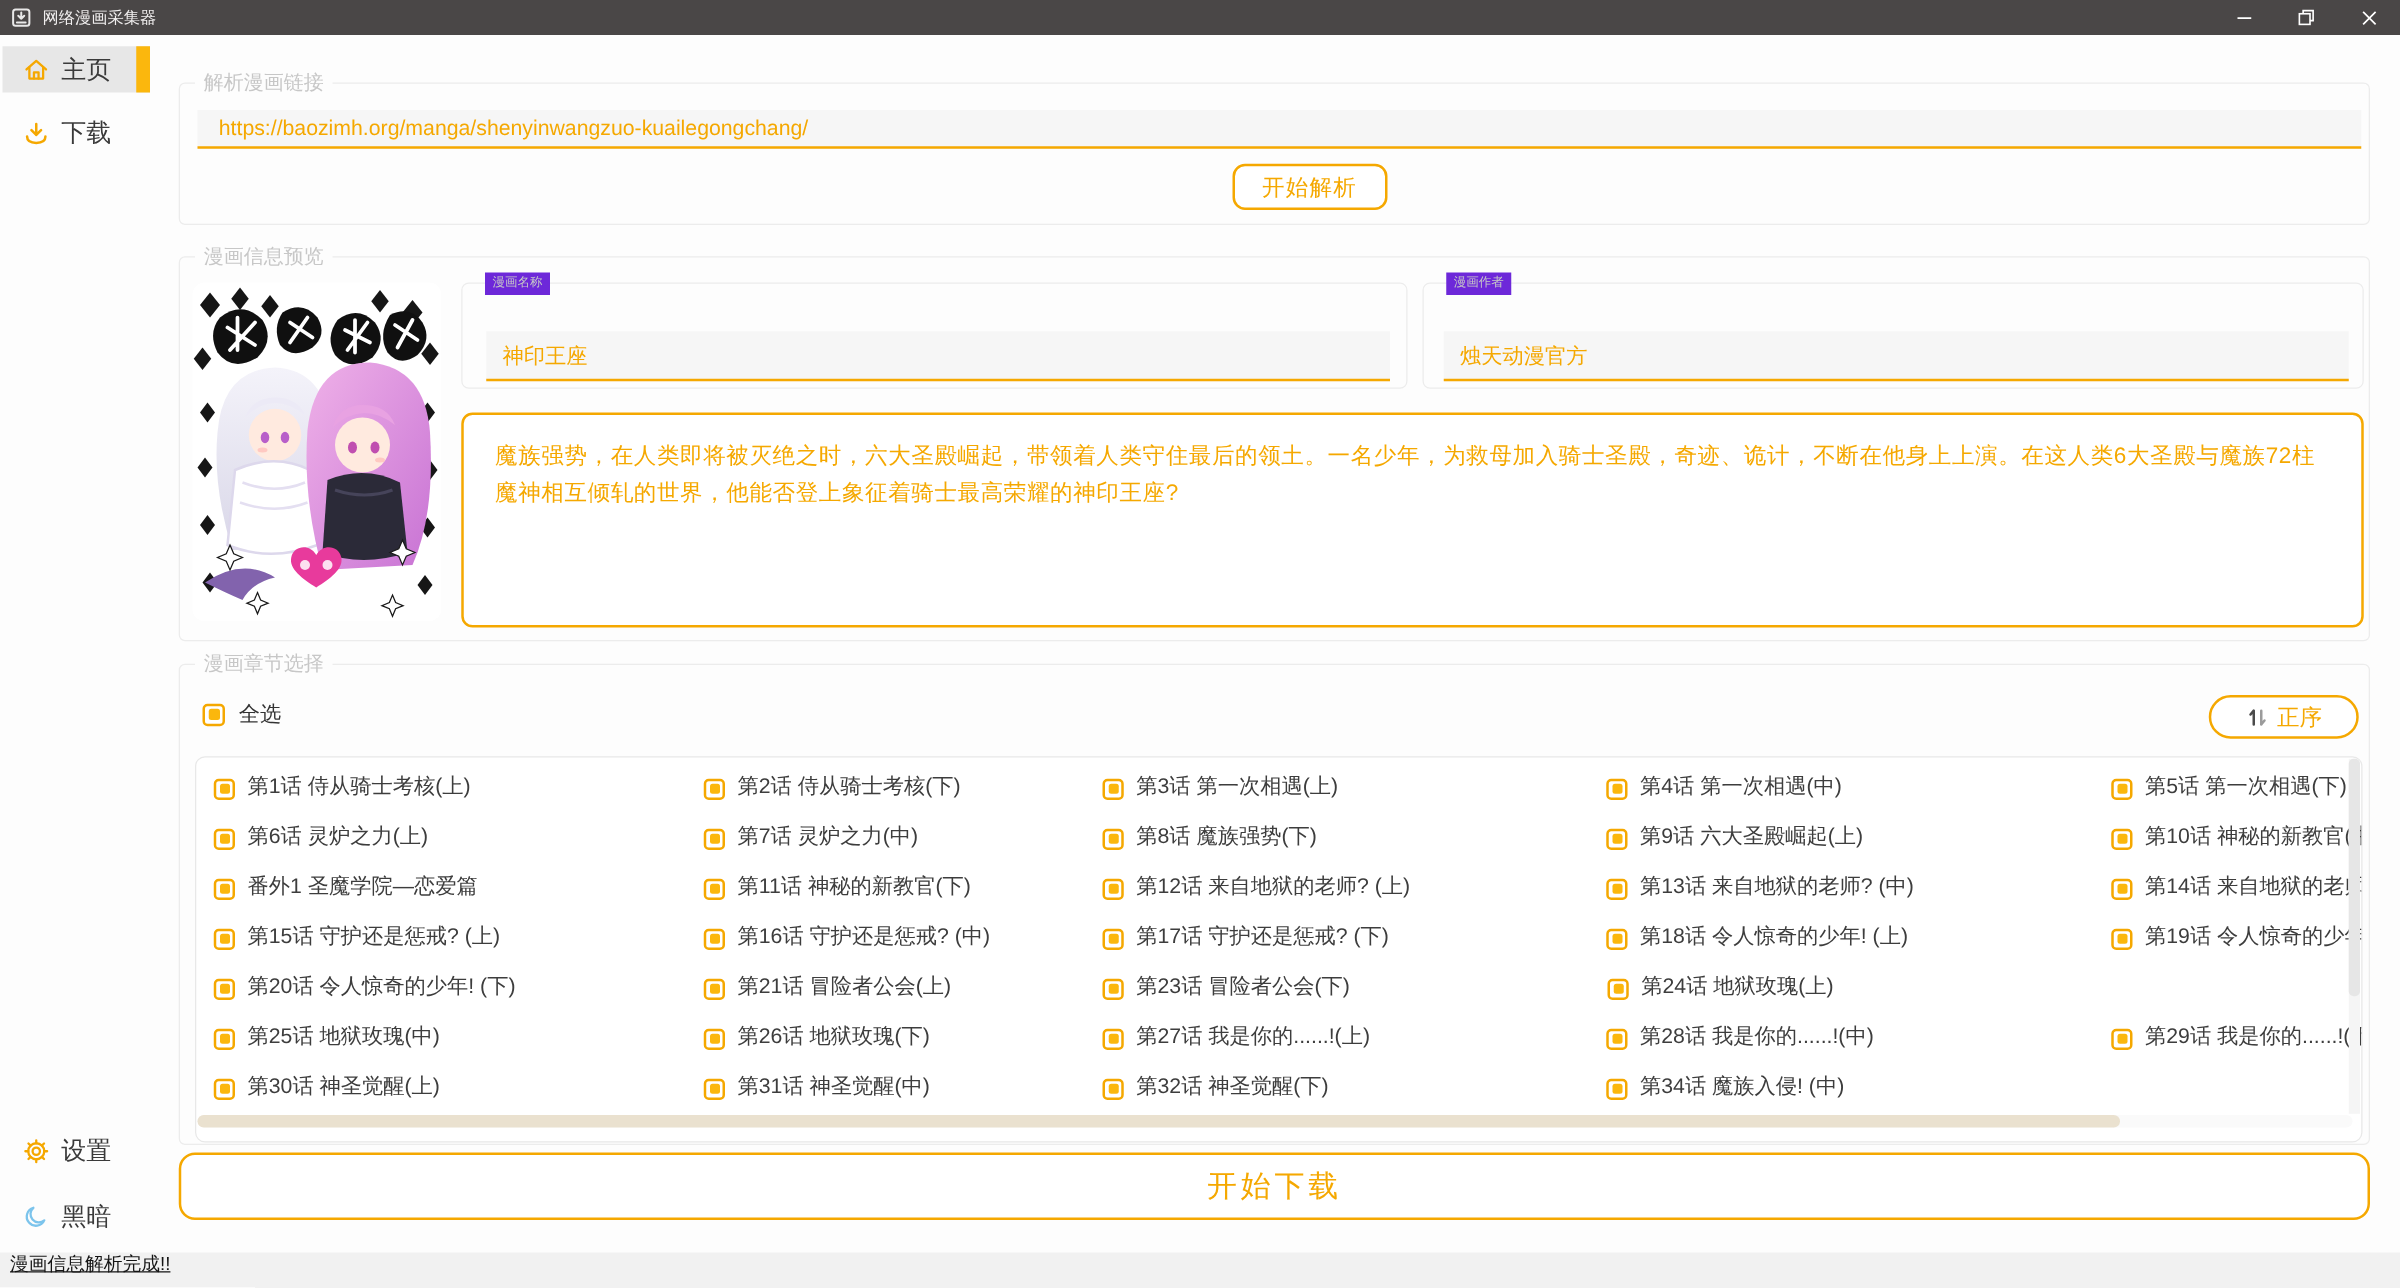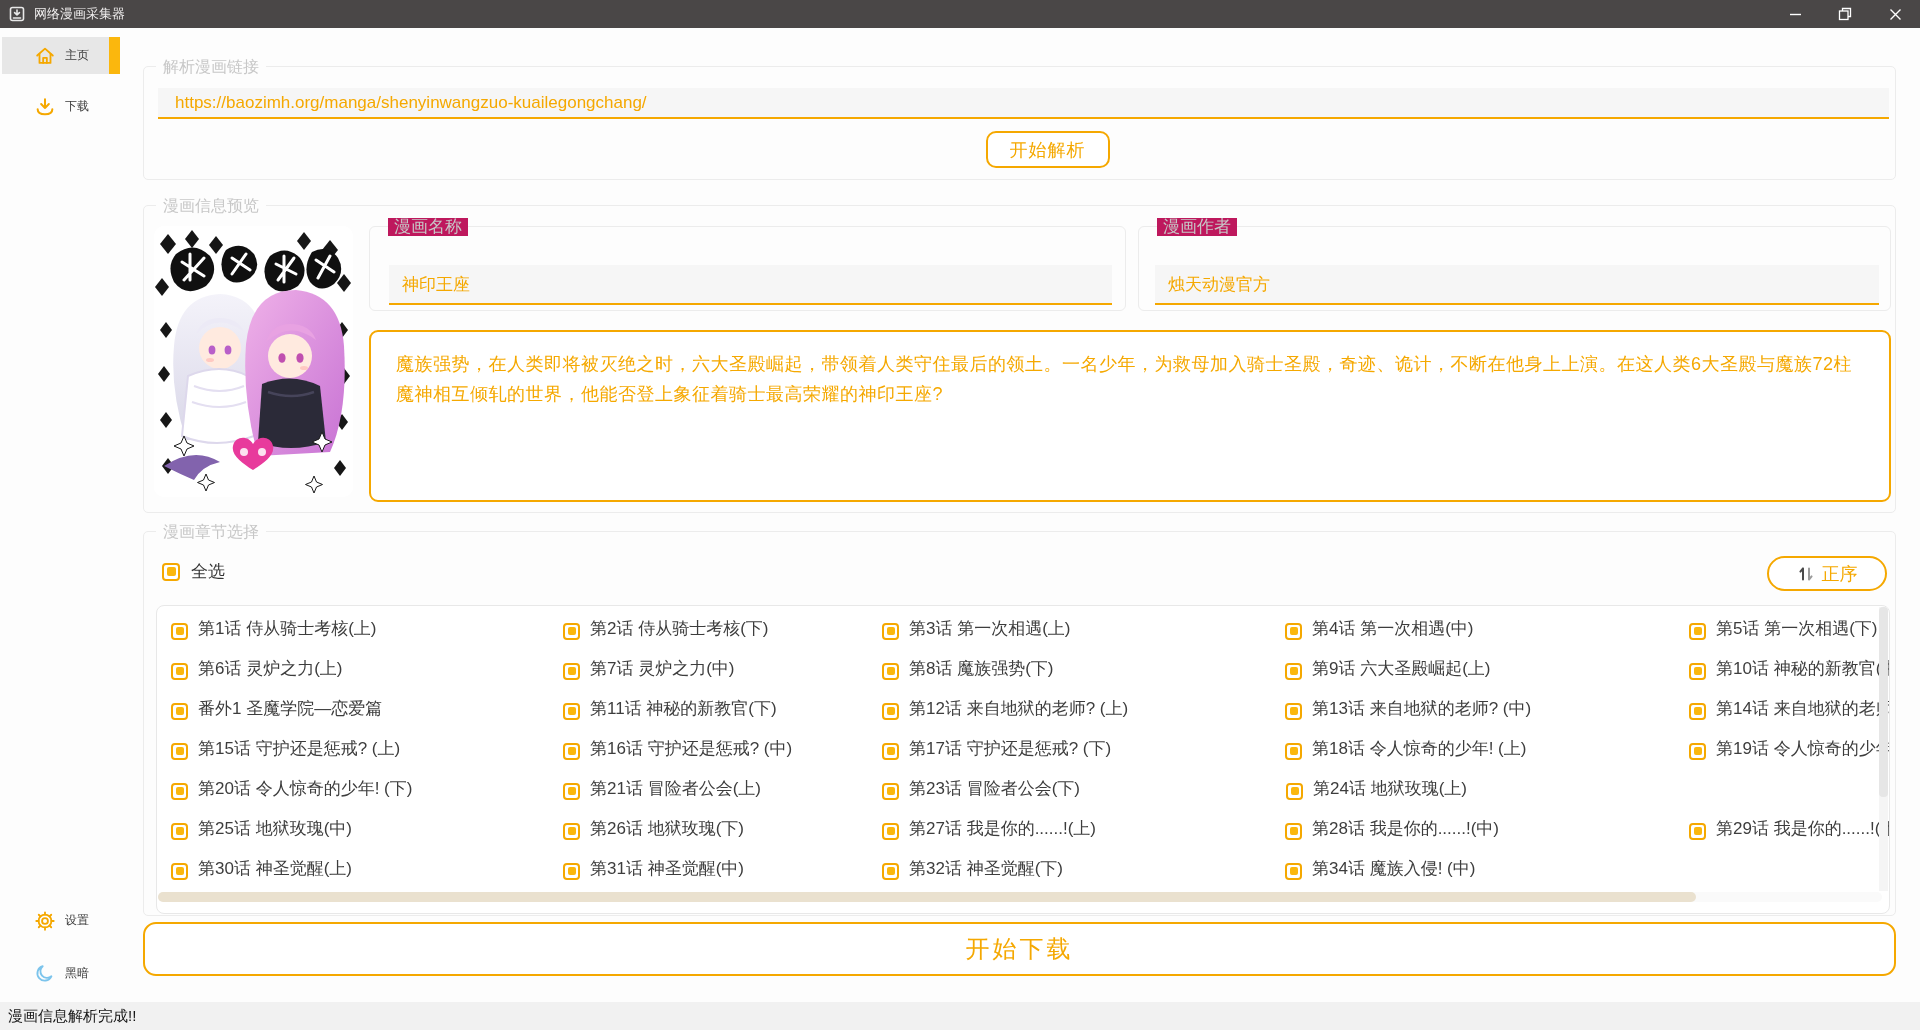--- a/index.html
+++ b/index.html
@@ -15,39 +15,39 @@
 
   
   .titlebar{position:absolute;left:0;top:0;width:1920px;height:28px;background:#4a4747;display:flex;align-items:center;}
   .titlebar .app-icon{margin-left:9px;width:16px;height:16px;flex:none;}
   .titlebar .title{margin-left:9px;color:#f0eeee;font-size:13px;}
   .win-controls{position:absolute;right:0;top:0;height:28px;display:flex;}
   .win-btn{width:50px;height:28px;display:flex;align-items:center;justify-content:center;cursor:default;}
 
   
   .sidebar{position:absolute;left:0;top:28px;width:122px;height:974px;background:#fdfdfd;}
-  .side-item{position:absolute;left:2px;width:118px;height:37px;display:flex;align-items:center;padding-left:32px;gap:9px;font-size:12px;color:#3a3a3a;cursor:pointer;}
+  .side-item{position:absolute;left:2px;width:118px;height:37px;display:flex;align-items:center;padding-left:16px;gap:9px;font-size:20px;color:#3a3a3a;cursor:pointer;}
   .side-item.active{background:#e7e7e7;}
   .side-item.active::after{content:"";position:absolute;right:0;top:0;width:11px;height:100%;background:var(--accent-fill);}
   .side-item svg{flex:none;}
 
   
   .fset{position:absolute;border:1px solid var(--fs-border);border-radius:5px;}
   .fset>.legend{position:absolute;top:-10px;left:12px;background:#fdfdfd;padding:0 7px;font-size:16px;color:var(--legend);line-height:20px;}
 
   
   #fs-parse{left:143px;top:66px;width:1753px;height:114px;}
   .url-input{position:absolute;left:14px;top:21px;width:1731px;height:31px;background:#f6f6f6;border:none;border-bottom:2px solid var(--accent);color:var(--accent);font-size:17px;padding:0 17px;outline:none;}
   .parse-btn{position:absolute;left:50%;transform:translateX(-50%);top:64px;width:124px;height:37px;border:2px solid var(--accent);border-radius:10px;background:#fff;color:var(--accent);font-size:18px;letter-spacing:1px;cursor:pointer;margin-left:28px;}
 
   
   #fs-info{left:143px;top:205px;width:1753px;height:308px;}
   .cover{position:absolute;left:10px;top:20px;width:199px;height:271px;border-radius:10px;overflow:hidden;background:#fff;}
   .mini-card{position:absolute;top:20px;height:85px;border:1px solid var(--fs-border);border-radius:6px;background:#fdfdfd;}
-  .mini-card>.legend{position:absolute;top:-9px;left:18px;background:#be185d;padding:0 6px;font-size:17px;color:var(--legend);line-height:18px;}
+  .mini-card>.legend{position:absolute;top:-9px;left:18px;background:#6d28d9;padding:0 6px;font-size:10px;color:var(--legend);line-height:18px;}
   #name-card{left:225px;width:757px;}
   #author-card{left:994px;width:753px;}
   .mini-input{position:absolute;top:38px;height:40px;background:#f6f6f6;border:none;border-bottom:2px solid var(--accent);color:var(--accent);font-size:17px;padding:0 13px;outline:none;}
   #name-input{left:19px;width:723px;}
   #author-input{left:16px;width:724px;}
   .desc-box{position:absolute;left:225px;top:124px;width:1522px;height:172px;border:2px solid var(--accent);border-radius:9px;background:#fff;padding:17px 25px;color:var(--accent);font-size:18px;line-height:30px;letter-spacing:.5px;overflow:hidden;}
 
   
   #fs-chapters{left:143px;top:531px;width:1753px;height:385px;}
   .select-all{position:absolute;left:18px;top:28px;display:flex;align-items:center;gap:11px;font-size:17px;color:#333;cursor:pointer;}
@@ -64,21 +64,21 @@
   .c0{width:392px}.c1{width:319px}.c2{width:403px}.c3{width:404px}.c4{width:230px}
   .h-scroll{position:absolute;left:1px;top:286px;width:1724px;height:10px;background:#fafafa;border-radius:5px;}
   .h-scroll .thumb{position:absolute;left:0;top:0;width:1538px;height:10px;background:#eae1cf;border-radius:5px;}
   .v-scroll{position:absolute;right:1px;top:1px;width:9px;height:284px;background:#f5f5f5;}
   .v-scroll .thumb{position:absolute;left:0;top:0;width:9px;height:190px;background:#e6e6e6;border-radius:4px;}
 
   
   .download-btn{position:absolute;left:143px;top:922px;width:1753px;height:54px;border:2px solid var(--accent);border-radius:13px;background:#fff;color:var(--accent);font-size:24px;letter-spacing:3px;cursor:pointer;}
 
   
-  .statusbar{position:absolute;left:0;bottom:0;width:1920px;height:28px;background:#f1f1f1;display:flex;align-items:center;padding-left:8px;font-size:15px;color:#141414;}
+  .statusbar{position:absolute;left:0;bottom:0;width:1920px;height:28px;background:#f1f1f1;display:flex;align-items:flex-start;padding-left:8px;font-size:15px;color:#141414;text-decoration:underline;}
 </style>
 </head>
 <body>
 
 <div id="app">
 
   <div class="titlebar">
     <svg class="app-icon" viewBox="0 0 16 16">
       <rect x="1.5" y="1.5" width="13" height="13" rx="2" fill="none" stroke="#e8e8e8" stroke-width="1.6"></rect>
       <path d="M8 4 v5 M8 9 l-2.4-2.4 M8 9 l2.4-2.4" stroke="#e8e8e8" stroke-width="1.6" fill="none" stroke-linecap="round"></path>

